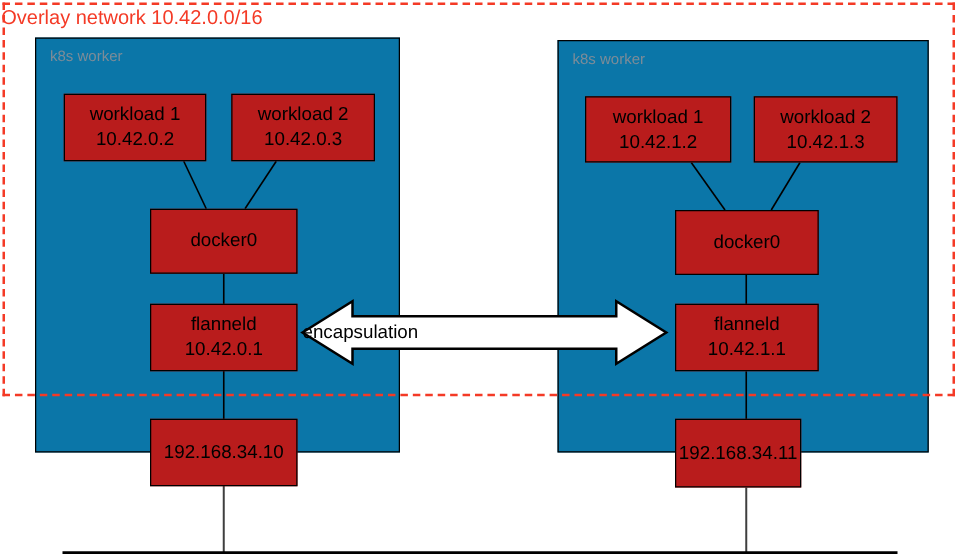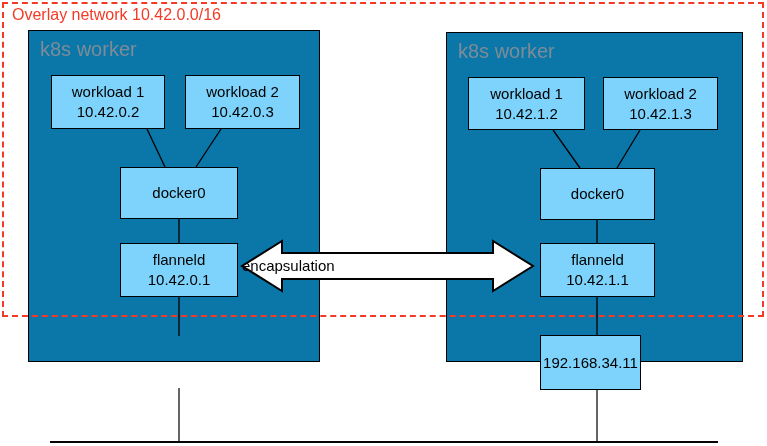--- a/index.html
+++ b/index.html
@@ -6,34 +6,34 @@
   *{box-sizing:border-box;}
   .stage{
     position:relative;width:767px;height:446px;background:#ffffff;overflow:hidden;
     font-family:"Liberation Sans","DejaVu Sans",sans-serif;color:#000;
   }
   .overlay-rect{
     position:absolute;left:2px;top:2px;width:762px;height:315px;
     border:2px dashed #f43a26;z-index:3;pointer-events:none;
   }
   .title{
-    position:absolute;left:12px;top:6px;z-index:6;
+    position:absolute;left:1px;top:6px;z-index:6;
     font-size:16px;color:#f43a26;white-space:nowrap;
   }
   .worker{
     position:absolute;background:#0b76a8;border:1px solid #000;z-index:1;
   }
   .worker-0{left:28px;top:30px;width:292px;height:332px;}
   .worker-1{left:446px;top:32px;width:297px;height:330px;}
   .worker-label{
-    padding:7px 0 0 11px;font-size:20px;color:#7d8c98;white-space:nowrap;
+    padding:7px 0 0 11px;font-size:12px;color:#7d8c98;white-space:nowrap;
   }
   .lines{position:absolute;left:0;top:0;z-index:2;}
   .node{
-    position:absolute;background:#7dd3fc;border:1px solid #000;z-index:4;
+    position:absolute;background:#b91c1c;border:1px solid #000;z-index:4;
     display:flex;flex-direction:column;align-items:center;justify-content:center;
     font-size:15px;line-height:20px;text-align:center;white-space:nowrap;
   }
   .arrow-svg{position:absolute;left:0;top:0;z-index:5;}
   .arrow-label{
     position:absolute;left:242px;top:257px;width:291px;z-index:6;
     font-size:15px;text-align:left;
   }
 </style>
 </head>
@@ -78,20 +78,23 @@
     <span>workload 2</span>
     <span>10.42.0.3</span>
   </div>
   <div class="node" style="left:120px;top:167px;width:118px;height:52px">
     <span>docker0</span>
   </div>
   <div class="node" style="left:120px;top:243px;width:118px;height:54px">
     <span>flanneld</span>
     <span>10.42.0.1</span>
   </div>
+  <div class="node" style="left:120px;top:335px;width:118px;height:54px">
+    <span>192.168.34.10</span>
+  </div>
 
   <div class="node" style="left:468px;top:77px;width:117px;height:53px">
     <span>workload 1</span>
     <span>10.42.1.2</span>
   </div>
   <div class="node" style="left:603px;top:77px;width:115px;height:53px">
     <span>workload 2</span>
     <span>10.42.1.3</span>
   </div>
   <div class="node" style="left:540px;top:168px;width:115px;height:52px">

